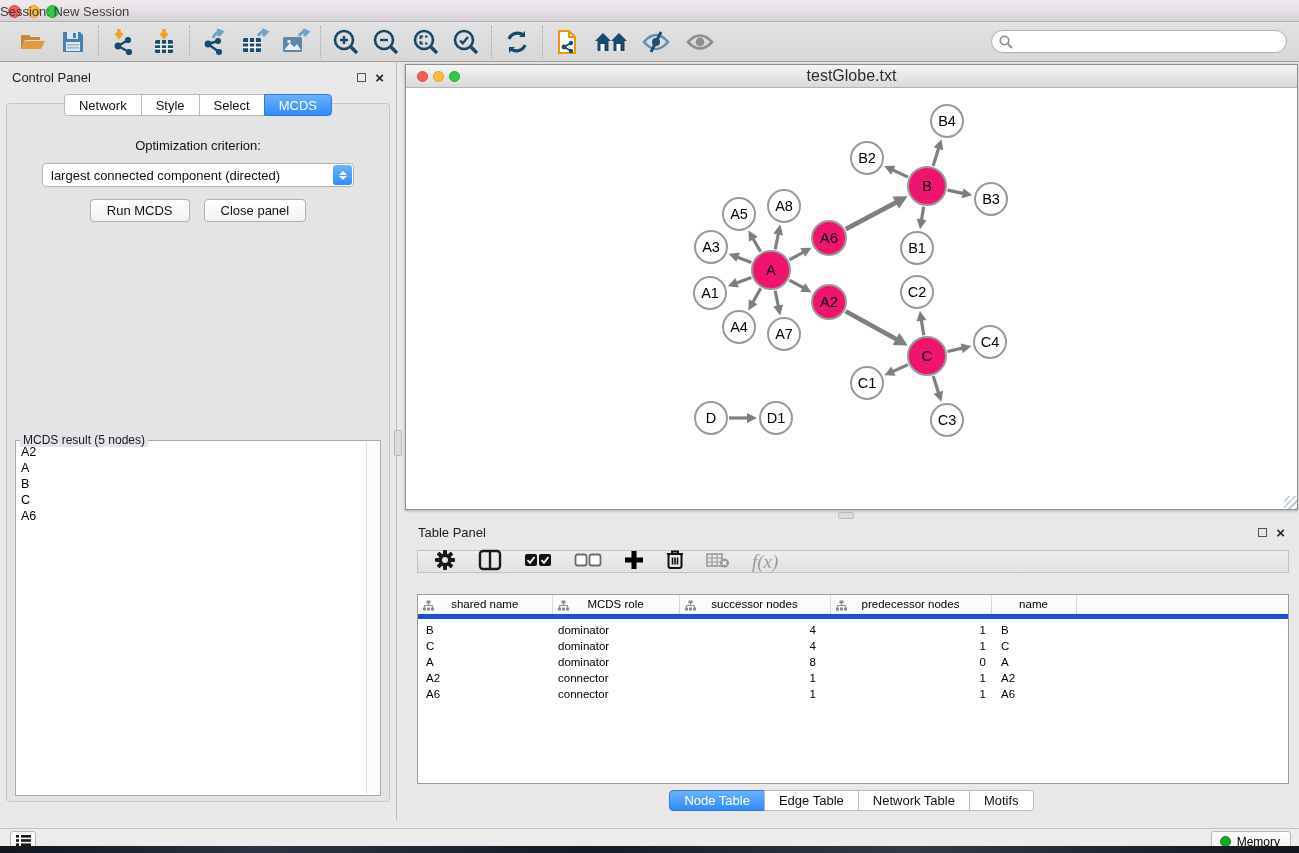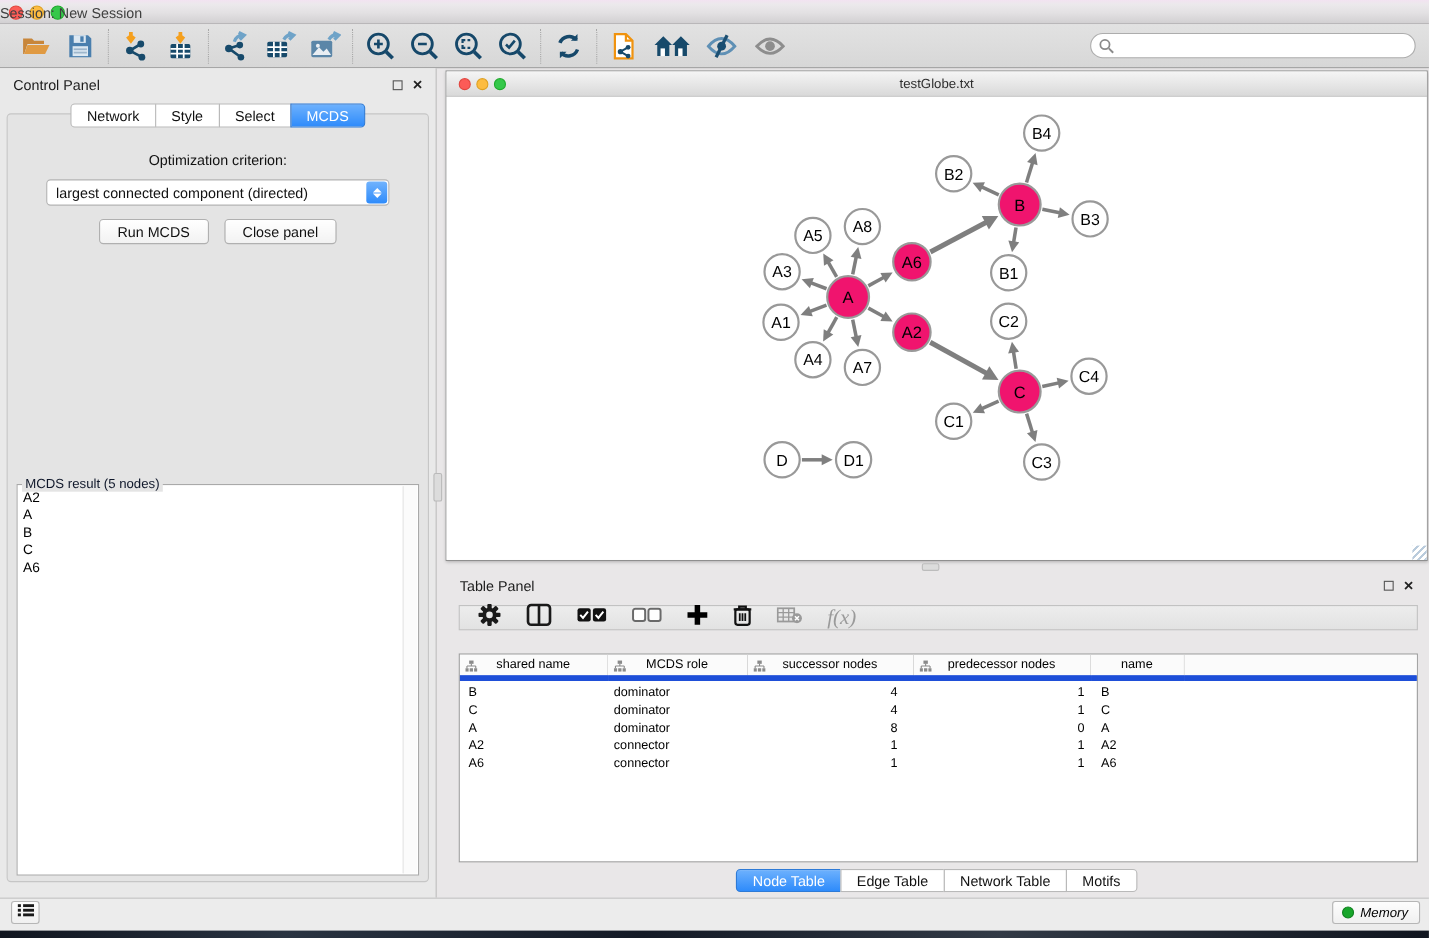--- a/index.html
+++ b/index.html
@@ -77,21 +77,21 @@
     background:#fbfbfb; border-left:1px solid #e4e4e4; }
 
   
   .right-area { position:absolute; left:398px; top:0; right:0; height:758px; }
   .net-window { position:absolute; left:7px; top:2px; right:1px; height:446px;
     background:#fff; border:1px solid #8f8f8f; box-shadow:0 1px 3px rgba(0,0,0,.25); }
   .net-titlebar { height:23px; background:linear-gradient(#f5f5f5,#d9d9d9);
     border-bottom:1px solid #b3b3b3; position:relative; }
   .net-dots { position:absolute; left:11px; top:6px; display:flex; gap:5px; }
   .net-dots .dot { width:11px; height:11px; }
-  .net-title { text-align:center; font-size:12px; color:#2d2d2d; line-height:22px; }
+  .net-title { text-align:center; font-size:16px; color:#2d2d2d; line-height:22px; }
   .net-canvas { position:absolute; left:0; top:23px; right:0; bottom:0; background:#fff; }
   .net-canvas svg { width:100%; height:100%; }
   .net-grip { position:absolute; right:0; bottom:0; width:13px; height:13px;
     background:repeating-linear-gradient(135deg, transparent 0 3px, #b9cbdc 3px 4.5px); }
   .hdiv-handle { position:absolute; left:440px; top:450px; width:16px; height:7px;
     background:#dcdcdc; border:1px solid #bcbcbc; border-radius:2px; }
 
   
   .table-panel { position:absolute; left:7px; right:1px; top:456px; bottom:0; }
   .tp-header { height:28px; display:flex; align-items:center; padding:0 13px; }
@@ -114,22 +114,22 @@
   td.c0 { padding-left:8px; } td.c1 { padding-left:6px; }
   td.c2 { text-align:right; padding-right:14px; }
   td.c3 { text-align:right; padding-right:5px; }
   td.c4 { padding-left:10px; }
   .node-table tbody tr:first-child td { padding-top:3px; }
 
   .tp-tabs { position:absolute; left:0; right:0; top:272px; display:flex; justify-content:center; }
   .tp-tabs .seg-tab { font-size:13px; height:21px; }
 
   
-  .statusbar { position:absolute; left:0; bottom:7px; width:1299px; height:30px;
-    background:#ececec; border-top:1px solid #c2c2c2;font-style:italic; }
+  .statusbar { position:absolute; left:0; bottom:7px; width:1299px; height:18px;
+    background:#ececec; border-top:1px solid #c2c2c2; }
   .status-left-btn { position:absolute; left:10px; top:2px; width:26px; height:21px;
     background:linear-gradient(#fdfdfd,#f0f0f0); border:1px solid #b6b6b6; border-radius:3px;
     display:flex; align-items:center; justify-content:center; }
   .memory-btn { position:absolute; right:8px; top:2px; height:21px; padding:0 10px 0 8px;
     background:linear-gradient(#fdfdfd,#f0f0f0); border:1px solid #b6b6b6; border-radius:3px;
     display:flex; align-items:center; gap:6px; font-size:12px; color:#000; }
   .mem-dot { width:11px; height:11px; border-radius:50%; background:#18a62b; border:1px solid #108020; }
   .desktop-strip { position:absolute; left:0; bottom:0; width:1299px; height:7px;
     background:linear-gradient(90deg,#10151f,#2a3442 20%,#141a26 45%,#323a46 70%,#10151f); }
 </style>

